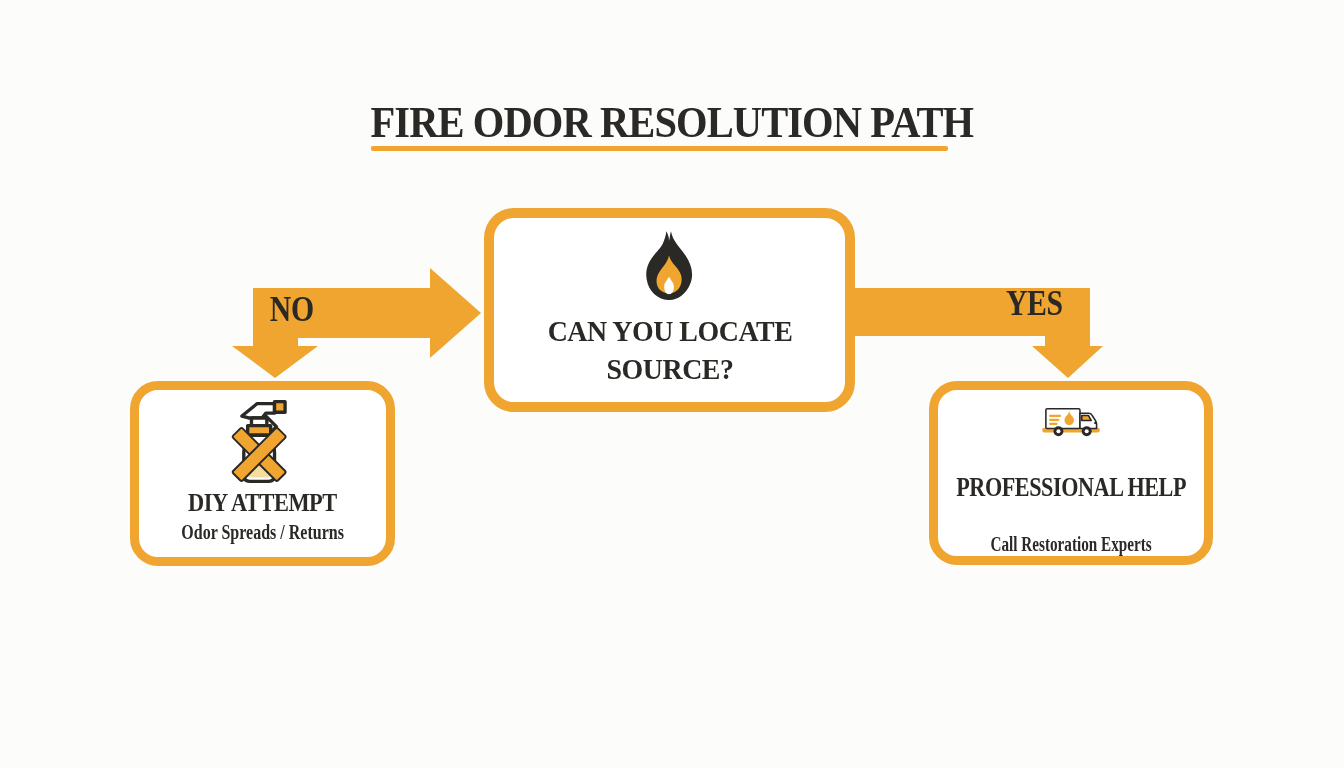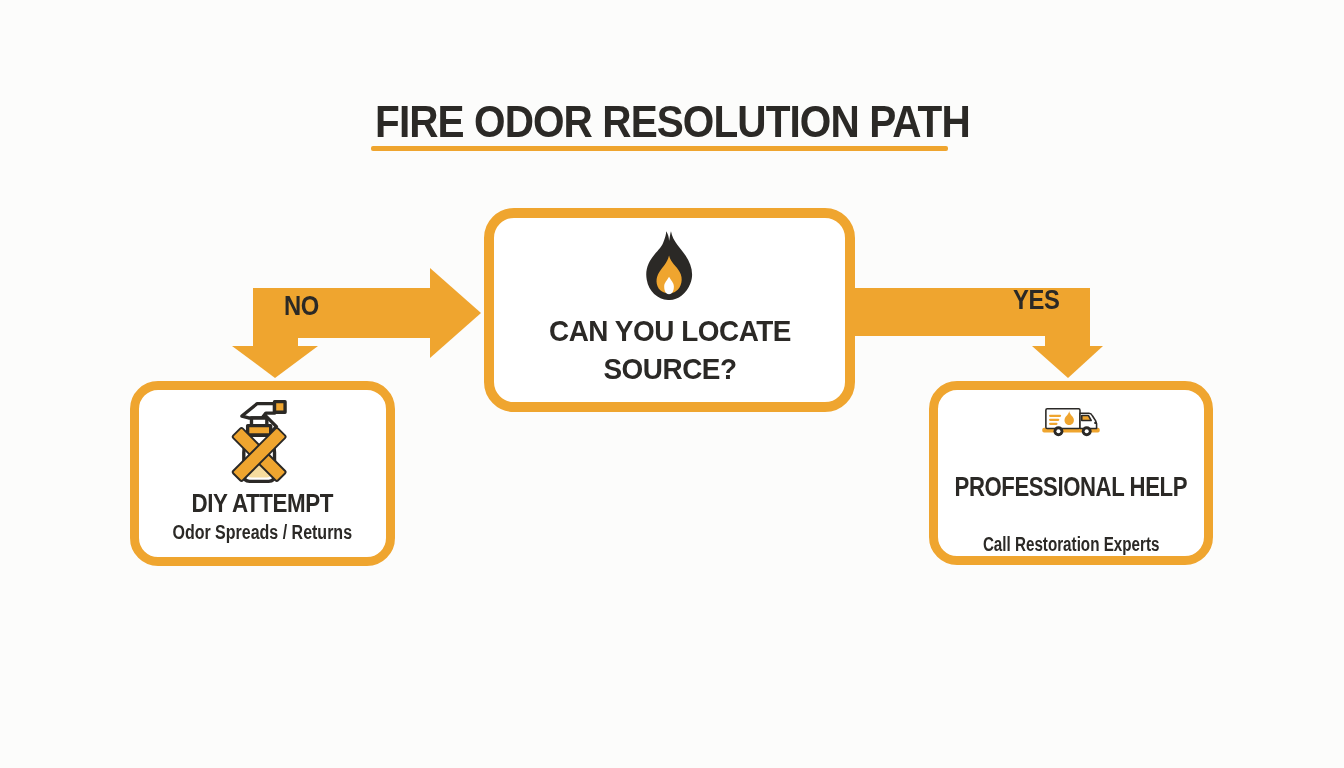--- a/index.html
+++ b/index.html
@@ -4,21 +4,21 @@
 <style>
   :root{
     --gold:#EFA52F;
     --dark:#2B2926;
     --bg:#FCFCFB;
     --pale:#F6DC9E;
   }
   html,body{margin:0;padding:0;background:#fff;}
   .canvas{
     position:relative;width:1344px;height:768px;background:var(--bg);
-    font-family:Liberation Sans, sans-serif;overflow:hidden;
+    font-family:Liberation Serif, serif;overflow:hidden;
   }
   .abs{position:absolute;}
 
   
   .title-wrap{left:0;right:0;top:96px;text-align:center;}
   .title-text{
     display:inline-block;font-size:45px;font-weight:bold;color:var(--dark);
     letter-spacing:-1px;white-space:nowrap;transform:scaleX(.9);transform-origin:center;
   }
   .underline{left:371px;top:146px;width:577px;height:5px;background:var(--gold);border-radius:2px;}
@@ -51,21 +51,21 @@
   }
   .sx86{transform:scaleX(.86);}
   .sx82{transform:scaleX(.82);}
   .sx80{transform:scaleX(.80);}
   .sx76{transform:scaleX(.76);}
 
   
   .arrow-svg{display:block;}
   .no-arrow{left:230px;top:264px;}
   .yes-arrow{left:853px;top:285px;}
-  .branch-label{font-size:28px;font-weight:bold;color:var(--dark);text-align:center;letter-spacing:-.5px;}
+  .branch-label{font-size:35px;font-weight:bold;color:var(--dark);letter-spacing:-.5px;}
   .branch-label span{display:inline-block;transform:scaleX(.85);transform-origin:center;white-space:nowrap;}
   .no-label{left:266px;top:290px;width:70px;}
   .yes-label{left:1001px;top:284px;width:70px;}
 
   .f-gold{fill:var(--gold);}
   .f-dark{fill:var(--dark);}
   .f-white{fill:#fff;}
   .f-pale{fill:var(--pale);}
   .outl{stroke:var(--dark);stroke-width:3.5;stroke-linejoin:round;stroke-linecap:round;}
 </style>

